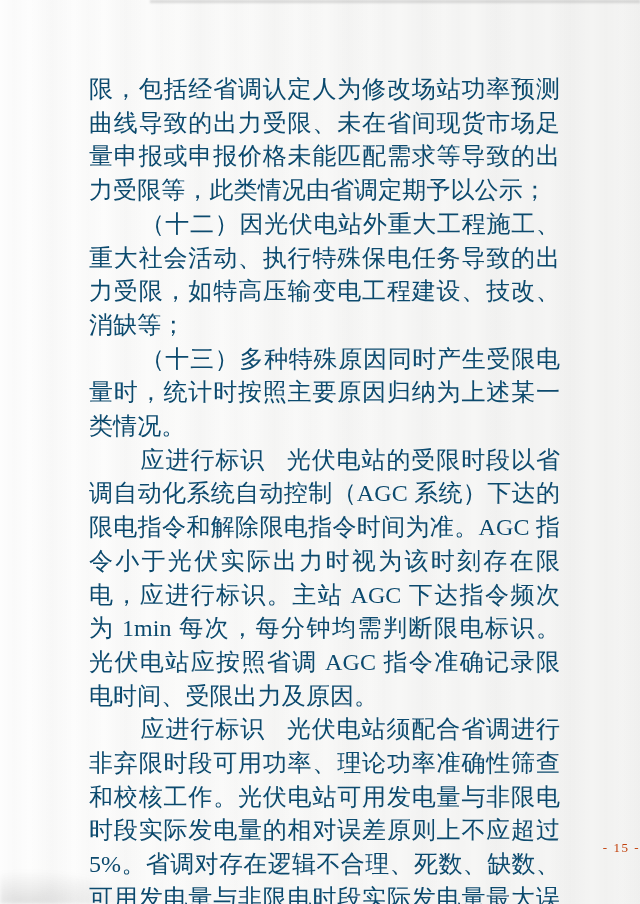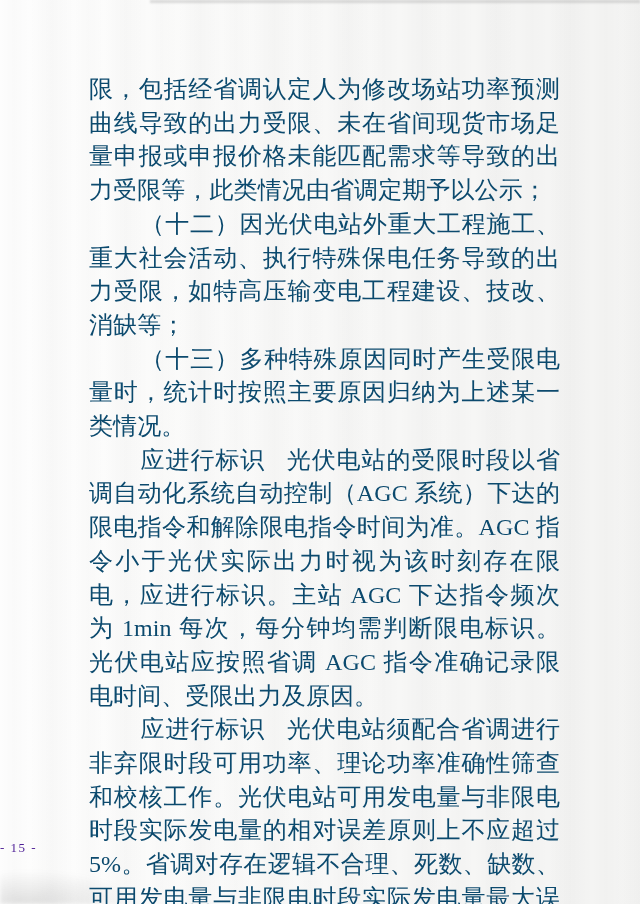--- a/index.html
+++ b/index.html
@@ -66,24 +66,24 @@
     text-indent: 2.15em;
   }
   .lead {
     margin-right: 0.9em;
   }
   .page-number {
     position: absolute;
     top: 840px;
     left: 0;
     width: 100%;
-    text-align: left;
+    text-align: right;
     font-size: 13px;
     letter-spacing: 1.5px;
-    color: #4c1d95;
+    color: #c2410c;
   }
 </style>
 </head>
 <body>
 
 <div class="scan-texture"></div>
 <div class="scan-top-edge"></div>
 <div class="scan-corner-smudge"></div>
 
 <main class="content">

